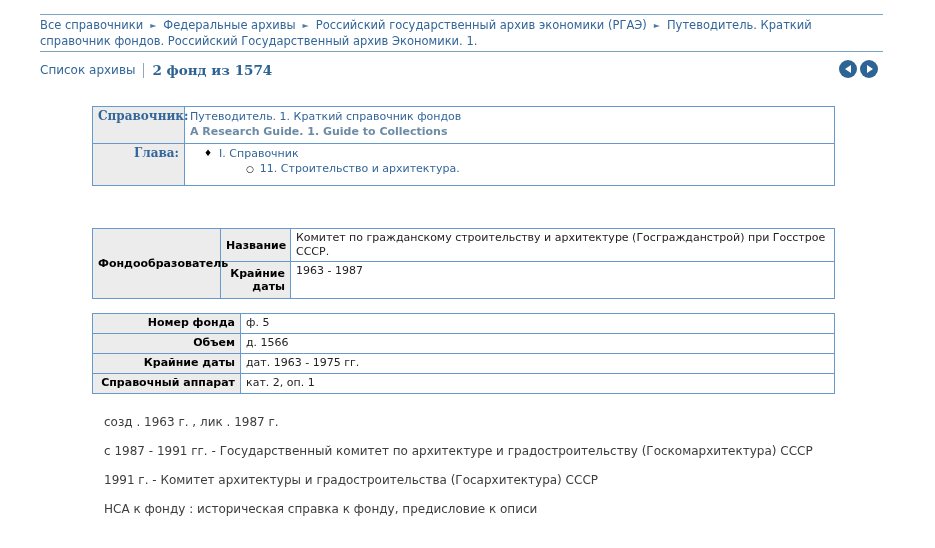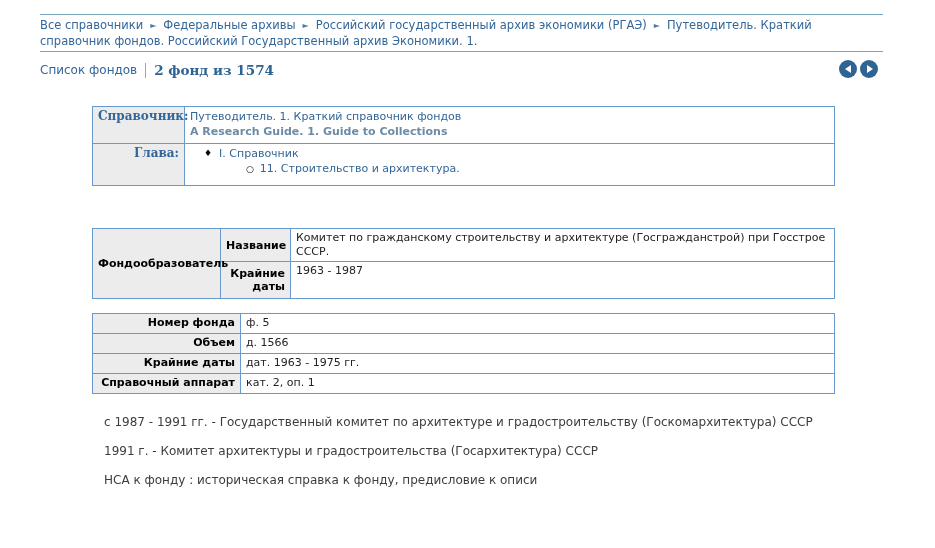--- a/index.html
+++ b/index.html
@@ -65,21 +65,21 @@
 
 <div class="hr hr-top"></div>
 
 <div class="breadcrumb">
   <a href="#">Все справочники</a><span class="crumb-sep">►</span><a href="#">Федеральные архивы</a><span class="crumb-sep">►</span><a href="#">Российский государственный архив экономики (РГАЭ)</a><span class="crumb-sep">►</span><a href="#">Путеводитель. Краткий справочник фондов. Российский Государственный архив Экономики. 1.</a>
 </div>
 
 <div class="hr hr-mid"></div>
 
 <div class="toolbar">
-  <a href="#" class="list-link">Список фондов</a>
+  <a href="#" class="list-link">Список архивы</a>
   <span class="vdiv"></span>
   <span class="counter">2 фонд из 1574</span>
 </div>
 
 <div class="nav">
   <a href="#" class="nav-btn">
       <span class="tri tri-left"></span>
     </a>
   <a href="#" class="nav-btn">
       <span class="tri tri-right"></span>
@@ -134,16 +134,17 @@
     <td class="val">дат. 1963 - 1975 гг.</td>
   </tr>
   <tr>
     <td class="lbl">Справочный аппарат</td>
     <td class="val">кат. 2, оп. 1</td>
   </tr>
 </tbody>
   </table>
 
 <div class="history">
+  <p>созд . 1963 г. , лик . 1987 г.</p>
   <p>с 1987 - 1991 гг. - Государственный комитет по архитектуре и градостроительству (Госкомархитектура) СССР</p>
   <p>1991 г. - Комитет архитектуры и градостроительства (Госархитектура) СССР</p>
   <p>НСА к фонду : историческая справка к фонду, предисловие к описи</p>
 </div>
 
 </body></html>

